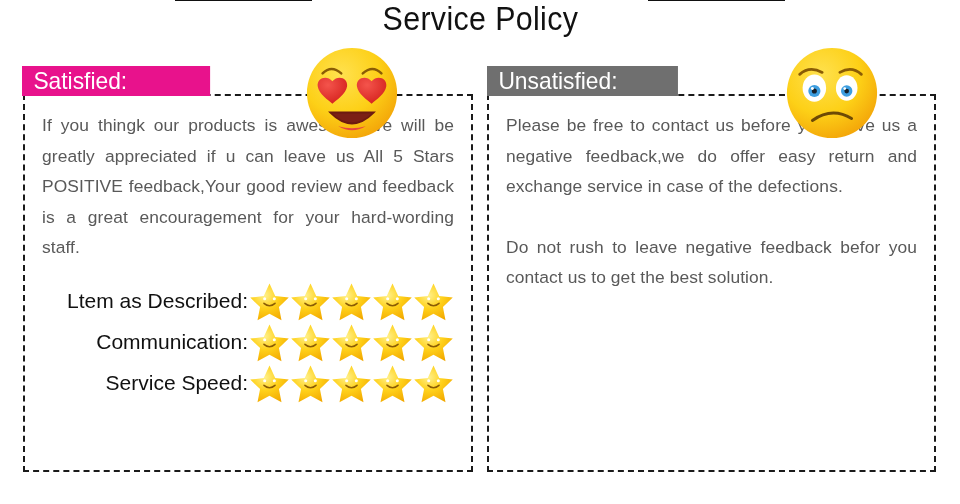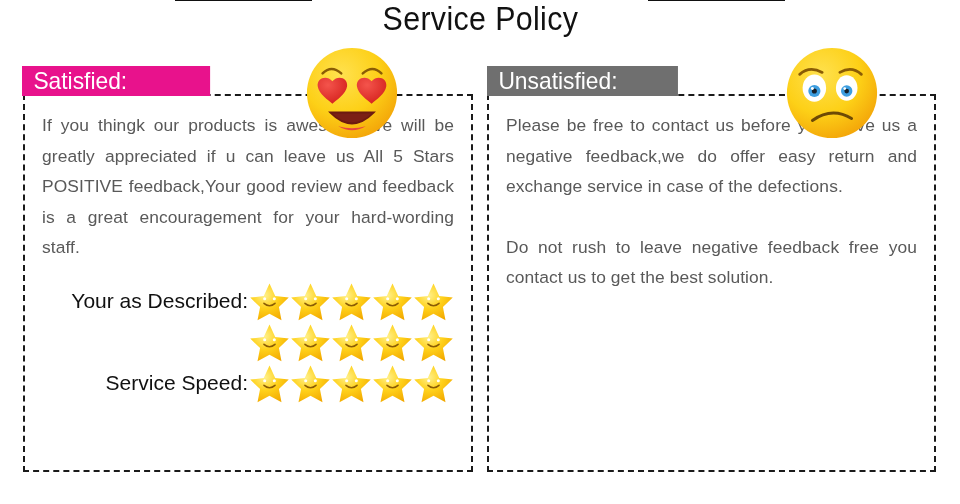--- a/index.html
+++ b/index.html
@@ -177,21 +177,21 @@
     </svg>
   </div>
 
   <div class="panel left">
     <div class="panel-body">
       <p class="para">If you thingk our products is awesome,We will be greatly appreciated if u can leave us All 5 Stars POSITIVE feedback,Your good review and feedback is a great encouragement for your hard-wording staff.</p>
 
       <div class="ratings">
 
         <div class="rating-row">
-          <span class="rating-label">Your as Described:</span>
+          <span class="rating-label">Ltem as Described:</span>
           <span class="stars">
             <span class="star">
                 <svg viewBox="0 0 40 40">
                   <defs>
                     <radialGradient id="sg1" cx="38%" cy="32%" r="75%">
                       <stop offset="0%" stop-color="#fff08a"></stop>
                       <stop offset="48%" stop-color="#ffd11a"></stop>
                       <stop offset="100%" stop-color="#f2a800"></stop>
                     </radialGradient>
                   </defs>
@@ -230,20 +230,21 @@
                   <path d="M20 2.5 L25.6 14.6 L38.8 16.2 L29.2 25.4 L31.7 38.4 L20 32 L8.3 38.4 L10.8 25.4 L1.2 16.2 L14.4 14.6 Z" fill="url(#sg1)"></path>
                   <circle cx="15.3" cy="17.4" r="1.5" fill="#fff"></circle>
                   <circle cx="24.7" cy="17.4" r="1.5" fill="#fff"></circle>
                   <path d="M14.6 21.8 Q20 26.4 25.4 21.8" stroke="#8a5c05" stroke-width="1.5" fill="none" stroke-linecap="round"></path>
                 </svg>
               </span>
           </span>
         </div>
 
         <div class="rating-row">
+          <span class="rating-label">Communication:</span>
           <span class="stars">
             <span class="star">
                 <svg viewBox="0 0 40 40">
                   <path d="M20 2.5 L25.6 14.6 L38.8 16.2 L29.2 25.4 L31.7 38.4 L20 32 L8.3 38.4 L10.8 25.4 L1.2 16.2 L14.4 14.6 Z" fill="url(#sg1)"></path>
                   <circle cx="15.3" cy="17.4" r="1.5" fill="#fff"></circle>
                   <circle cx="24.7" cy="17.4" r="1.5" fill="#fff"></circle>
                   <path d="M14.6 21.8 Q20 26.4 25.4 21.8" stroke="#8a5c05" stroke-width="1.5" fill="none" stroke-linecap="round"></path>
                 </svg>
               </span>
             <span class="star">
@@ -353,17 +354,17 @@
       <circle cx="63" cy="45.5" r="1.4" fill="#ffffff"></circle>
       <path d="M17 31 Q27 22 40 29" stroke="#8a5c05" stroke-width="2.8" fill="none" stroke-linecap="round"></path>
       <path d="M58 29 Q70 22 80 31" stroke="#8a5c05" stroke-width="2.8" fill="none" stroke-linecap="round"></path>
       <path d="M30 78 Q50 64 70 76" stroke="#6d4a05" stroke-width="3" fill="none" stroke-linecap="round"></path>
     </svg>
   </div>
 
   <div class="panel right">
     <div class="panel-body">
       <p class="para">Please be free to contact us before you leave us a negative feedback,we do offer easy return and exchange service in case of the defections.</p>
-      <p class="para">Do not rush to leave negative feedback free you contact us to get the best solution.</p>
+      <p class="para">Do not rush to leave negative feedback befor you contact us to get the best solution.</p>
     </div>
   </div>
 
 </div>
 
 </body></html>

